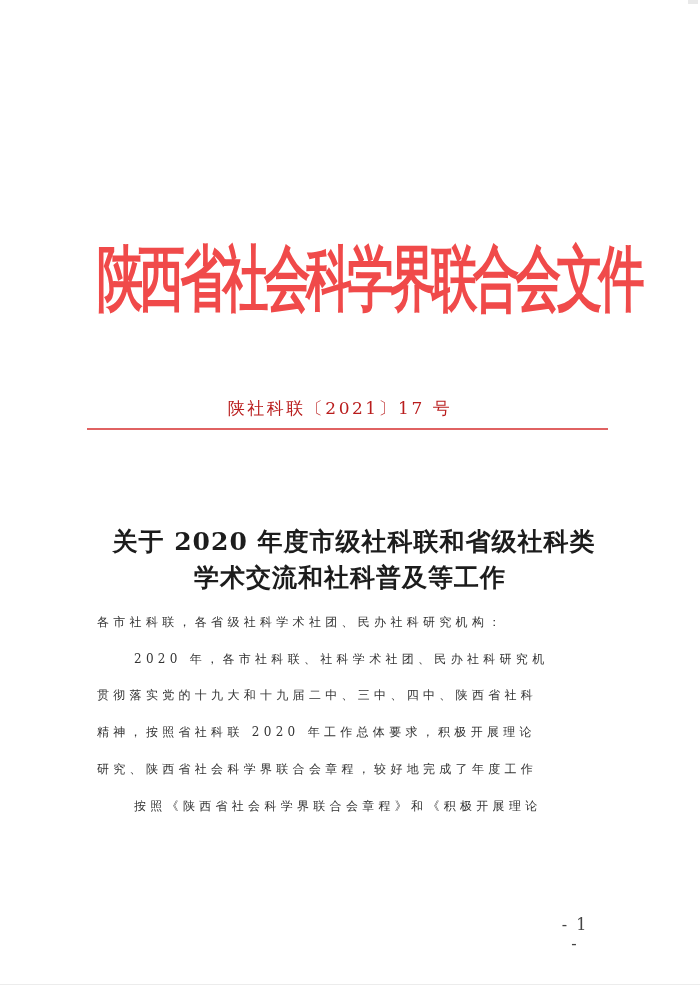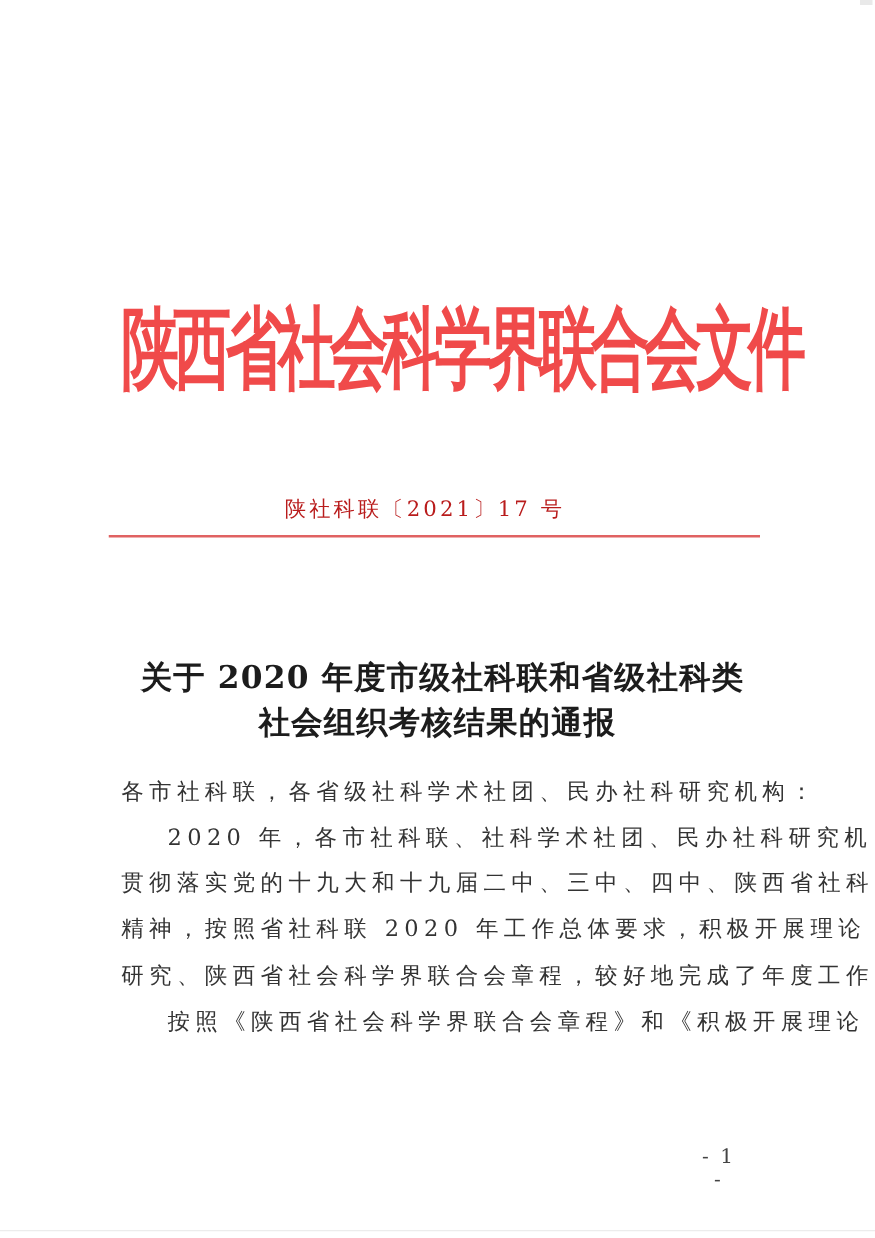--- a/index.html
+++ b/index.html
@@ -89,25 +89,24 @@
     .title .line { display: block; }
     .title .l1 { transform: translateX(4px); }
     .title .l2 { transform: translateX(0px); }
     
     .body-text {
       position: absolute;
       left: 97px;
       top: 604px;
       width: 500px;
       font-family: "DejaVu Serif", "Liberation Serif", serif;
-      font-size: 18px;
+      font-size: 12px;
       color: #333333;
       line-height: 36.7px;
       letter-spacing: 4.3px;
-      margin-top: 12px;
     }
     .body-text .row {
       display: block;
       white-space: nowrap;
     }
     .body-text .indent {
       padding-left: 37px;
     }
     .page-number {
       position: absolute;
@@ -161,21 +160,21 @@
   </div>
 
   <div class="docnum">
     <span class="docnum-inner">陕社科联〔2021〕17 号</span>
   </div>
 
   <div class="red-rule"></div>
 
   <div class="title">
     <span class="line l1">关于 2020 年度市级社科联和省级社科类</span>
-    <span class="line l2">社会组织考核结果的通报</span>
+    <span class="line l2">学术交流和社科普及等工作</span>
   </div>
 
   <div class="body-text">
     <span class="row">各市社科联，各省级社科学术社团、民办社科研究机构：</span>
     <span class="row indent">2020 年，各市社科联、社科学术社团、民办社科研究机</span>
     <span class="row">贯彻落实党的十九大和十九届二中、三中、四中、陕西省社科</span>
     <span class="row">精神，按照省社科联 2020 年工作总体要求，积极开展理论</span>
     <span class="row">研究、陕西省社会科学界联合会章程，较好地完成了年度工作</span>
     <span class="row indent">按照《陕西省社会科学界联合会章程》和《积极开展理论</span>
   </div>

